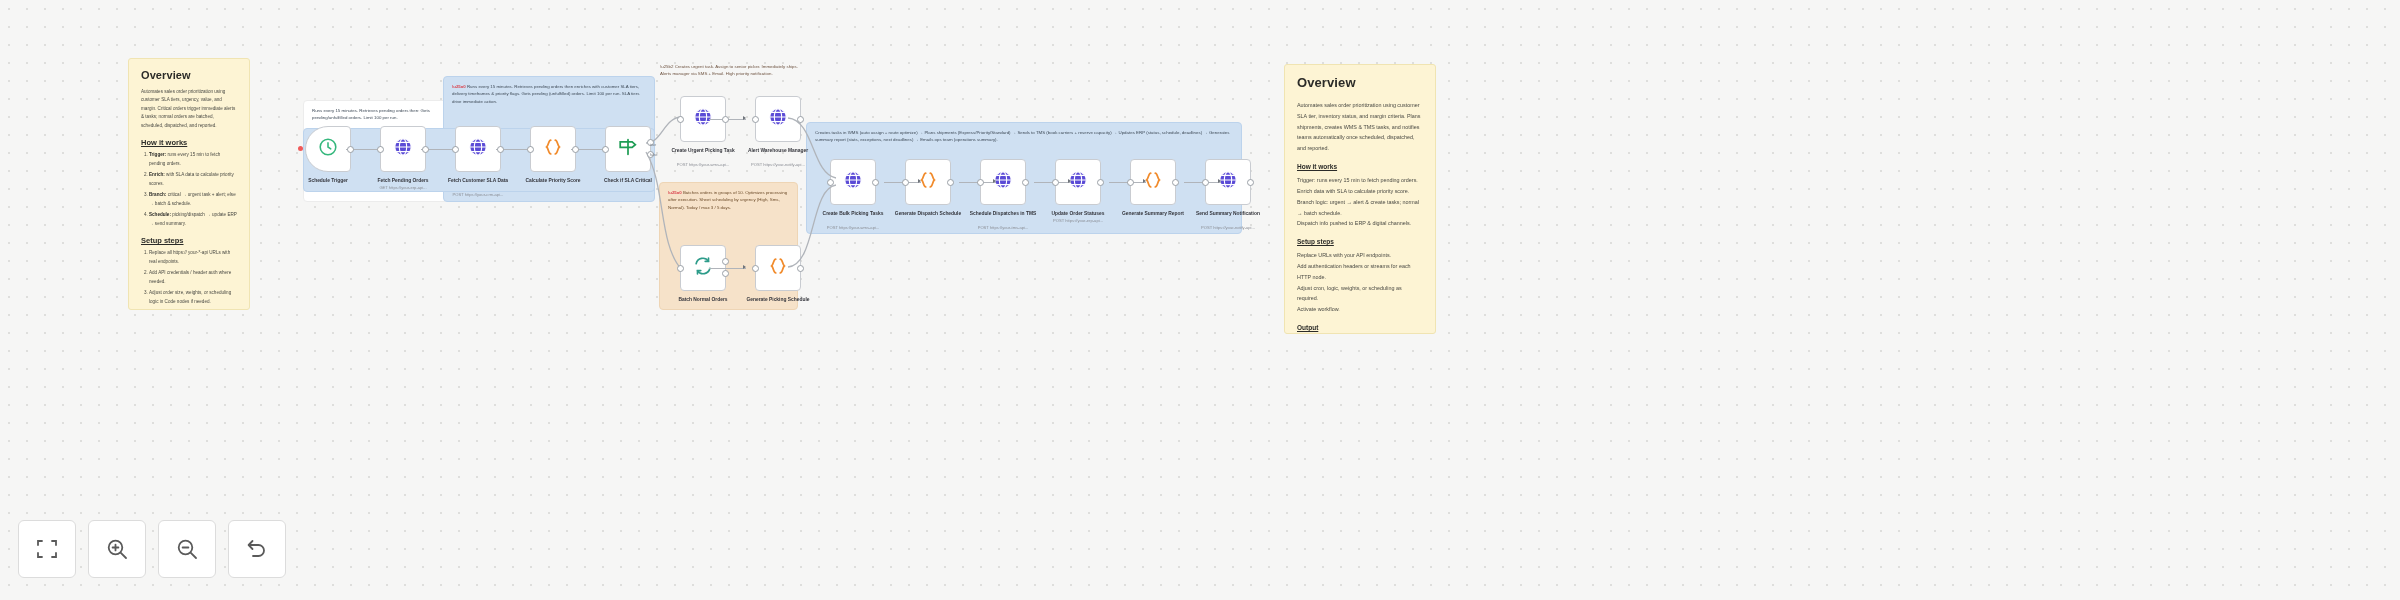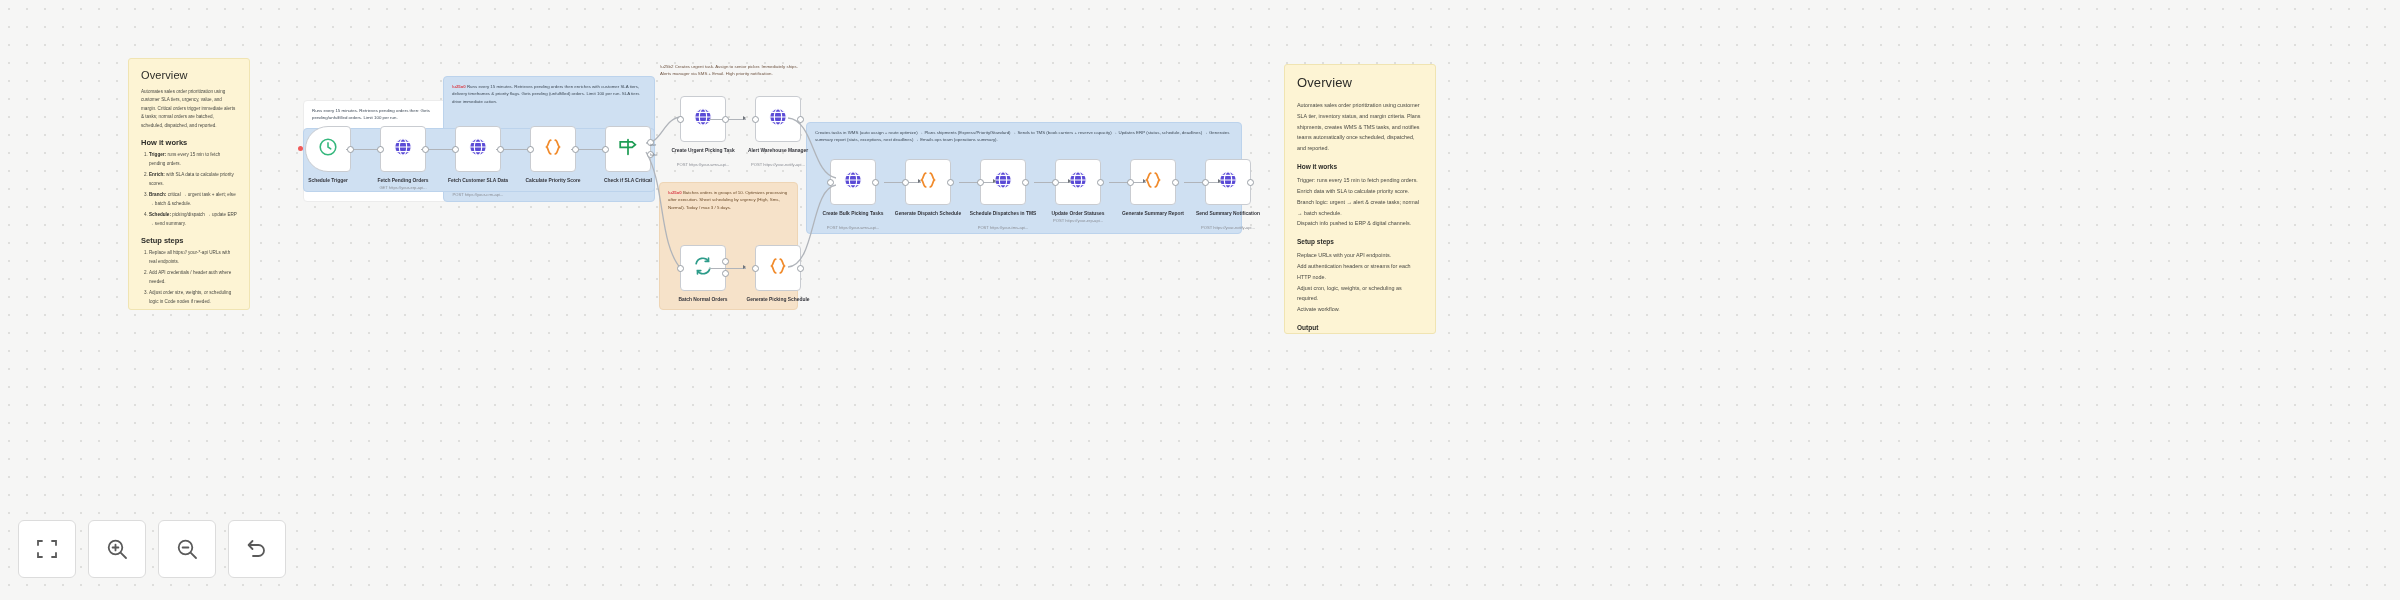--- a/index.html
+++ b/index.html
@@ -22,30 +22,31 @@
     position: absolute;
     background: #fdf4d4;
     border: 1px solid #f0e4b2;
     border-radius: 3px;
     padding: 10px 12px;
     color: #3b3b36;
     overflow: hidden;
   }
   .sticky h3 {
     font-size: 11px;
-    font-weight: normal;
+    font-weight: bold;
     color: #2b2b28;
     margin-bottom: 7px;
     letter-spacing: .1px;
   }
   .sticky h4 {
     font-size: 7.5px;
     font-weight: bold;
     color: #2b2b28;
     margin: 8px 0 4px;
+    text-decoration: underline;
   }
   .sticky p, .sticky li {
     font-size: 4.6px;
     line-height: 1.85;
     color: #4a4a44;
   }
   .sticky ol, .sticky ul { margin-left: 8px; }
   .sticky li { margin-bottom: 3px; }
   .sticky b { color: #2b2b28; }
 

